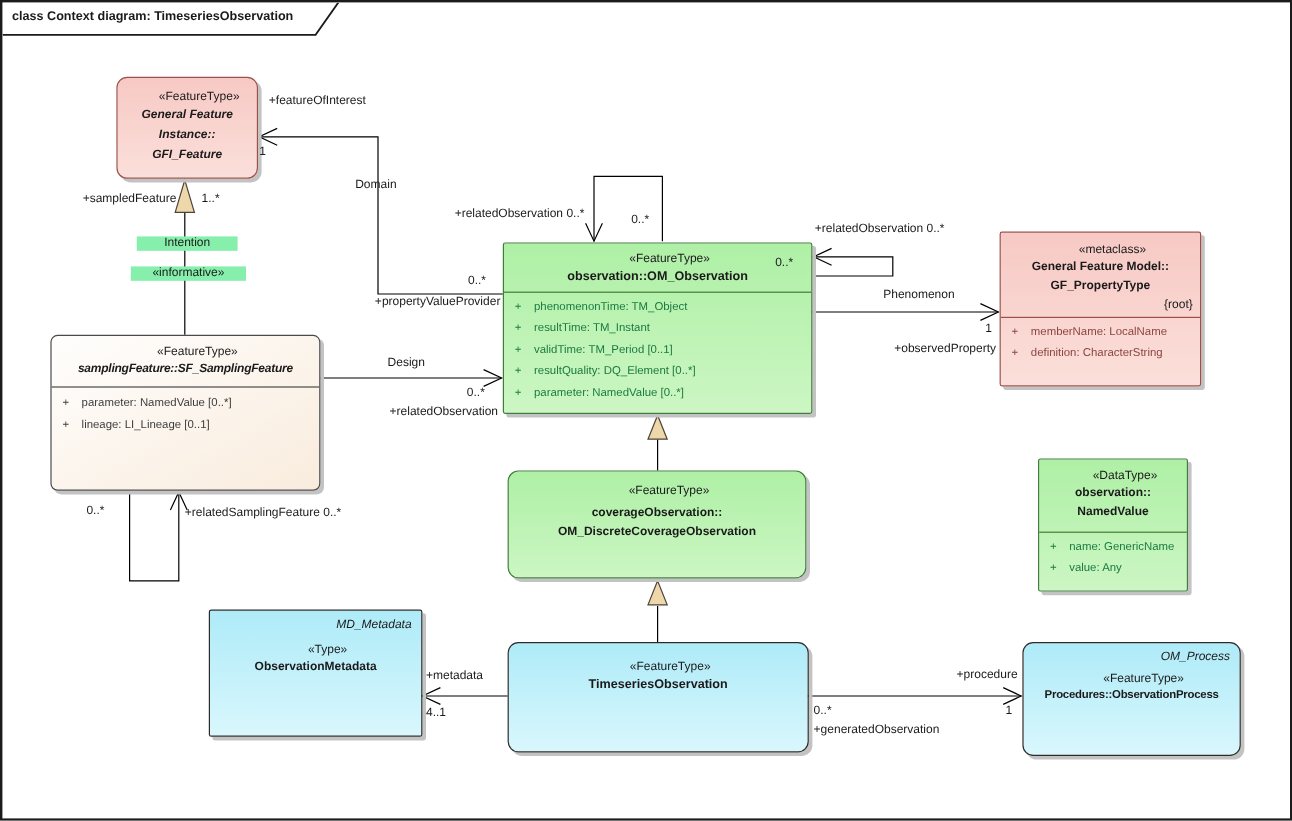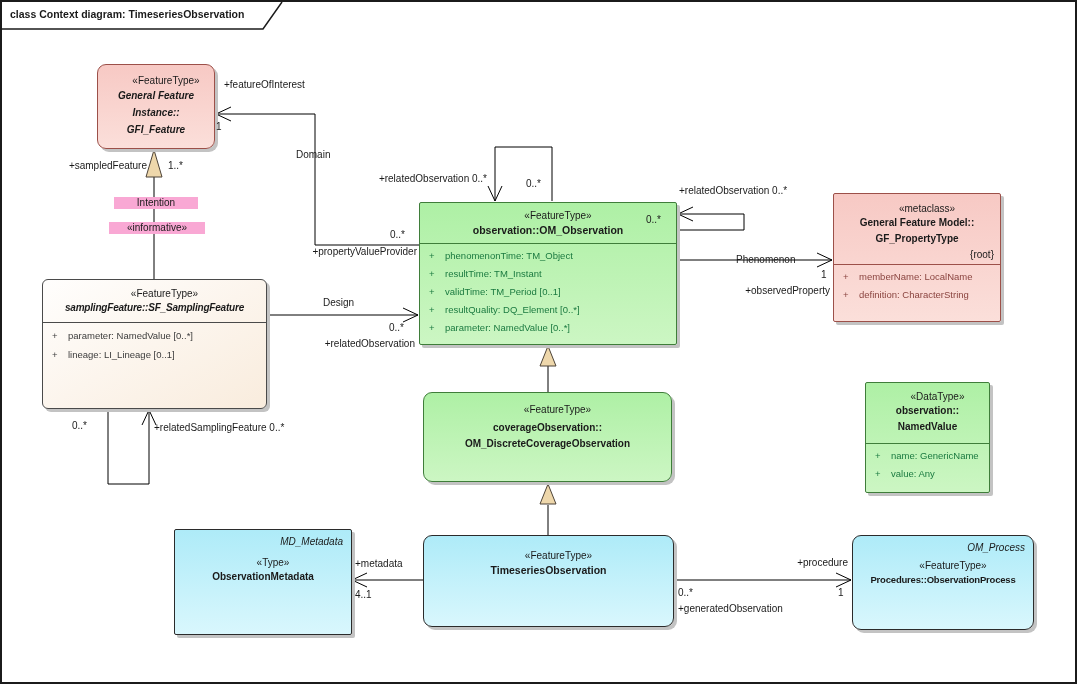--- a/index.html
+++ b/index.html
@@ -35,21 +35,21 @@
   .attrs{padding-top:3px;text-align:left;}
   .attr{display:flex;font-size:9.5px;line-height:18px;white-space:nowrap;}
   .attr .vis{width:16px;padding-left:9px;flex:none;}
   .green-attrs .attr{color:#1b7a40;}
   .pink-attrs .attr{color:#8b4540;}
   .gray-attrs .attr{color:#3c3c3c;line-height:19px;}
 
   .lbl{position:absolute;z-index:3;font-size:10px;line-height:12px;white-space:nowrap;}
   .ra{text-align:right;}
   .ctr{text-align:center;}
-  .bgw{background:#f9a8d4;padding:0 2px;}
+  .bgw{background:#86efac;padding:0 2px;}
   .z4{z-index:4;}
 </style>
 </head>
 <body>
 
 <div class="canvas">
 
   <svg class="edges" width="1077" height="684">
 
     <polyline class="tab-edge" points="0,27 261,27 280,0"></polyline>
@@ -190,21 +190,21 @@
         <span>value: Any</span>
         </div>
     </div>
   </div>
 
   <div class="cls cyan r8" style="left:421px;top:533px;width:251px;height:92px;padding-top:13px;">
     <div class="st">«FeatureType»</div>
     <div class="nm" style="font-size:10.5px;">TimeseriesObservation</div>
   </div>
 
-  <div class="cls cyan r2" style="left:172px;top:527px;width:178px;height:106px;">
+  <div class="cls cyan r2" style="left:172px;top:506px;width:178px;height:106px;">
     <div class="ann">MD_Metadata</div>
     <div class="st" style="margin-top:8px;">«Type»</div>
     <div class="nm">ObservationMetadata</div>
   </div>
 
   <div class="cls cyan r8" style="left:850px;top:533px;width:182px;height:95px;">
     <div class="ann">OM_Process</div>
     <div class="st" style="margin-top:5px;">«FeatureType»</div>
     <div class="nm nm-sm">Procedures::ObservationProcess</div>
   </div>
@@ -217,21 +217,21 @@
 
   <div class="lbl ra" style="left:42px;top:158px;width:103px;">+sampledFeature</div>
   <div class="lbl" style="left:166px;top:158px;">1..*</div>
   <div class="lbl ctr bgw" style="left:112px;top:195px;width:80px;">Intention</div>
   <div class="lbl ctr bgw" style="left:107px;top:220px;width:92px;">«informative»</div>
 
   <div class="lbl" style="left:321px;top:295px;">Design</div>
   <div class="lbl" style="left:387px;top:320px;">0..*</div>
   <div class="lbl ra" style="left:290px;top:336px;width:123px;">+relatedObservation</div>
 
-  <div class="lbl" style="left:700px;top:252px;padding-left:34px;">Phenomenon</div>
+  <div class="lbl" style="left:700px;top:238px;padding-left:34px;">Phenomenon</div>
   <div class="lbl" style="left:819px;top:267px;">1</div>
   <div class="lbl ra" style="left:715px;top:283px;width:113px;">+observedProperty</div>
 
   <div class="lbl ra" style="left:343px;top:171px;width:142px;">+relatedObservation 0..*</div>
   <div class="lbl" style="left:524px;top:176px;">0..*</div>
 
   <div class="lbl" style="left:677px;top:183px;">+relatedObservation 0..*</div>
   <div class="lbl z4" style="left:644px;top:212px;">0..*</div>
 
   <div class="lbl" style="left:70px;top:418px;">0..*</div>

